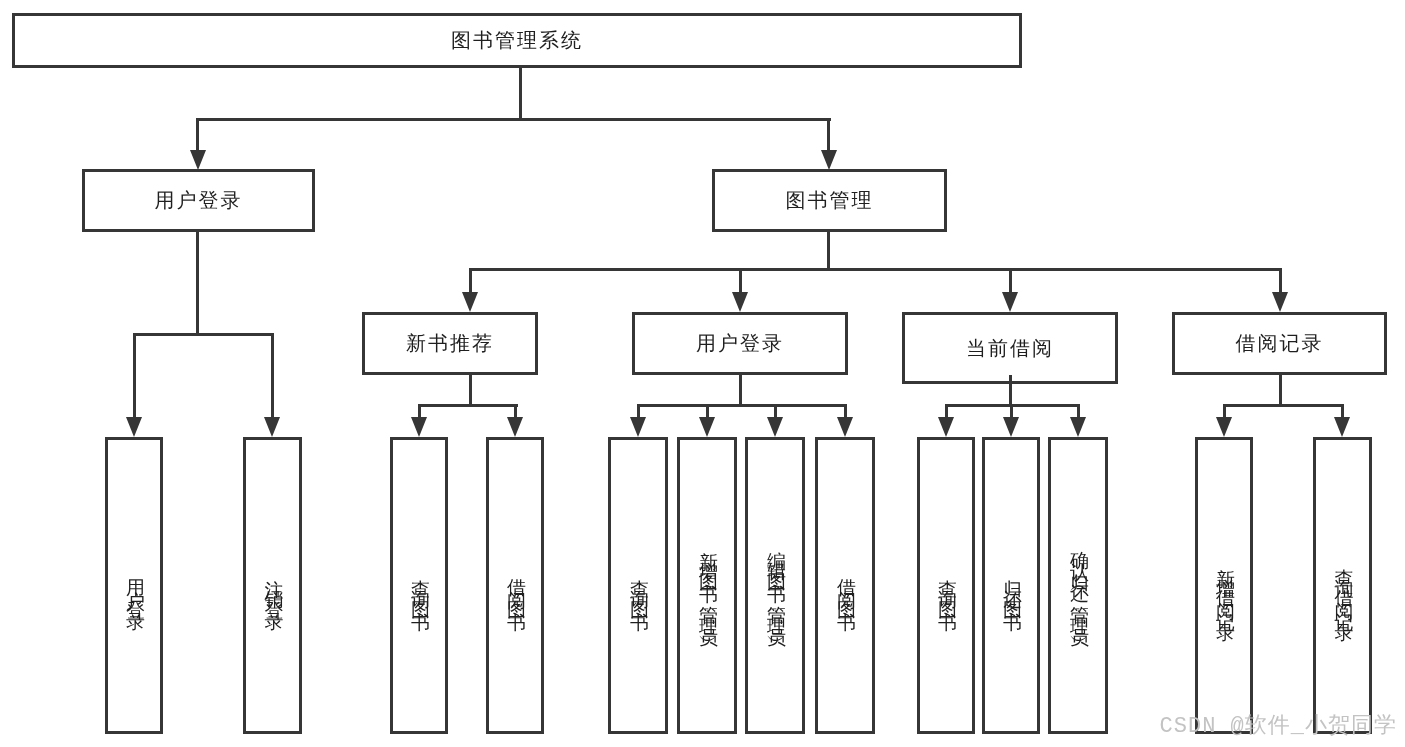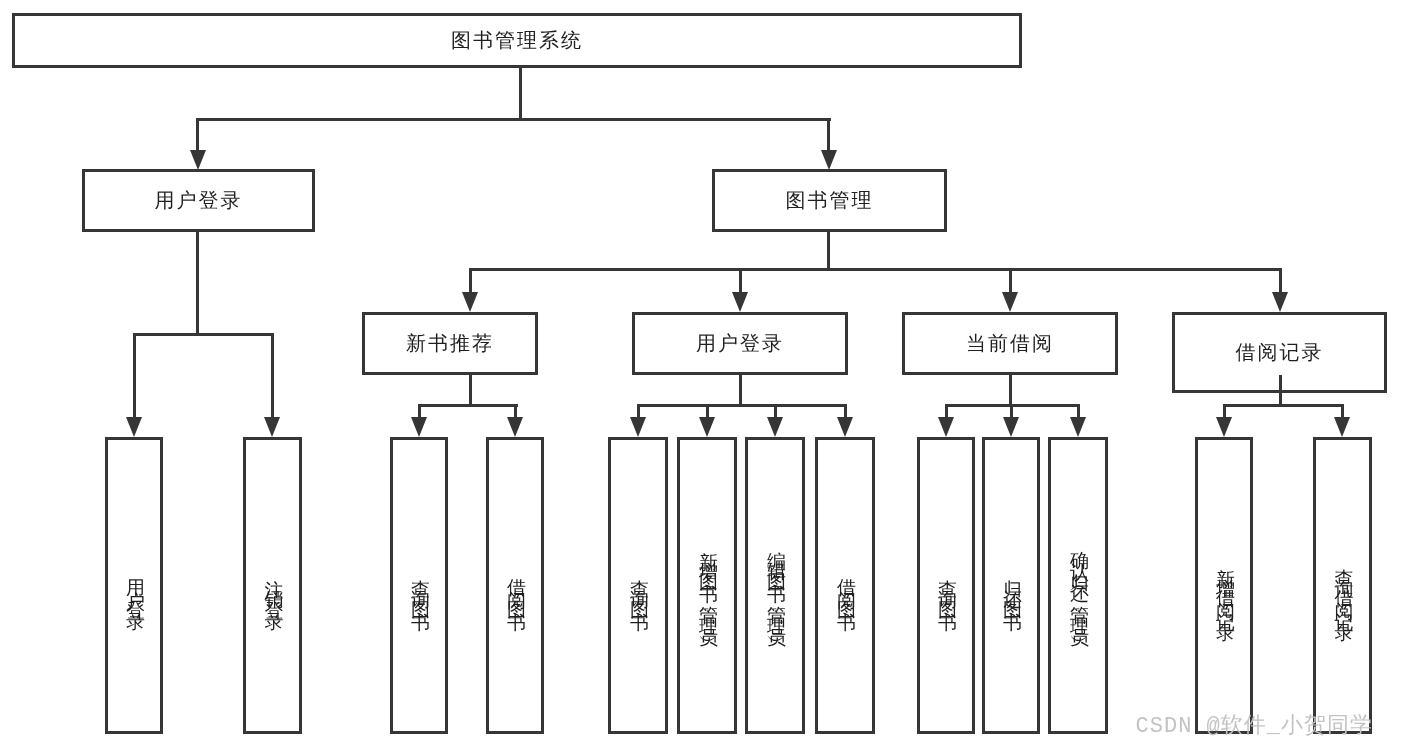--- a/index.html
+++ b/index.html
@@ -26,21 +26,21 @@
     color:var(--text,#1f1f1f);
   }
   .v{position:absolute;width:3px;background:var(--line,#363636);}
   .h{position:absolute;height:3px;background:var(--line,#363636);}
   .ah{
     position:absolute;width:0;height:0;
     border-left:8px solid transparent;border-right:8px solid transparent;
     border-top:20px solid var(--line,#363636);
   }
   .watermark{
-    position:absolute;right:32px;bottom:7px;
+    position:absolute;right:8px;bottom:7px;
     font-size:22px;letter-spacing:1px;
     color:var(--watermark,#c3c3c3);
   }
 </style>
 </head>
 <body>
 
 <div class="canvas">
 
   <div class="node" style="left:12px;top:13px;width:1010px;height:55px">图书管理系统</div>
@@ -68,22 +68,22 @@
   <div class="ah" style="left:462px;top:292px"></div>
   <div class="v" style="left:739px;top:268px;height:26px"></div>
   <div class="ah" style="left:732px;top:292px"></div>
   <div class="v" style="left:1009px;top:268px;height:26px"></div>
   <div class="ah" style="left:1002px;top:292px"></div>
   <div class="v" style="left:1279px;top:268px;height:26px"></div>
   <div class="ah" style="left:1272px;top:292px"></div>
 
   <div class="node" style="left:362px;top:312px;width:176px;height:63px">新书推荐</div>
   <div class="node" style="left:632px;top:312px;width:216px;height:63px">用户登录</div>
-  <div class="node" style="left:902px;top:312px;width:216px;height:63px">当前借阅</div>
-  <div class="node" style="left:1172px;top:312px;width:215px;height:81px">借阅记录</div>
+  <div class="node" style="left:902px;top:312px;width:216px;height:72px">当前借阅</div>
+  <div class="node" style="left:1172px;top:312px;width:215px;height:63px">借阅记录</div>
 
   <div class="v" style="left:469px;top:375px;height:32px"></div>
   <div class="h" style="left:418px;top:404px;width:100px"></div>
   <div class="v" style="left:418px;top:404px;height:14px"></div>
   <div class="ah" style="left:411px;top:417px"></div>
   <div class="v" style="left:514px;top:404px;height:14px"></div>
   <div class="ah" style="left:507px;top:417px"></div>
 
   <div class="v" style="left:739px;top:375px;height:32px"></div>
   <div class="h" style="left:637px;top:404px;width:210px"></div>

